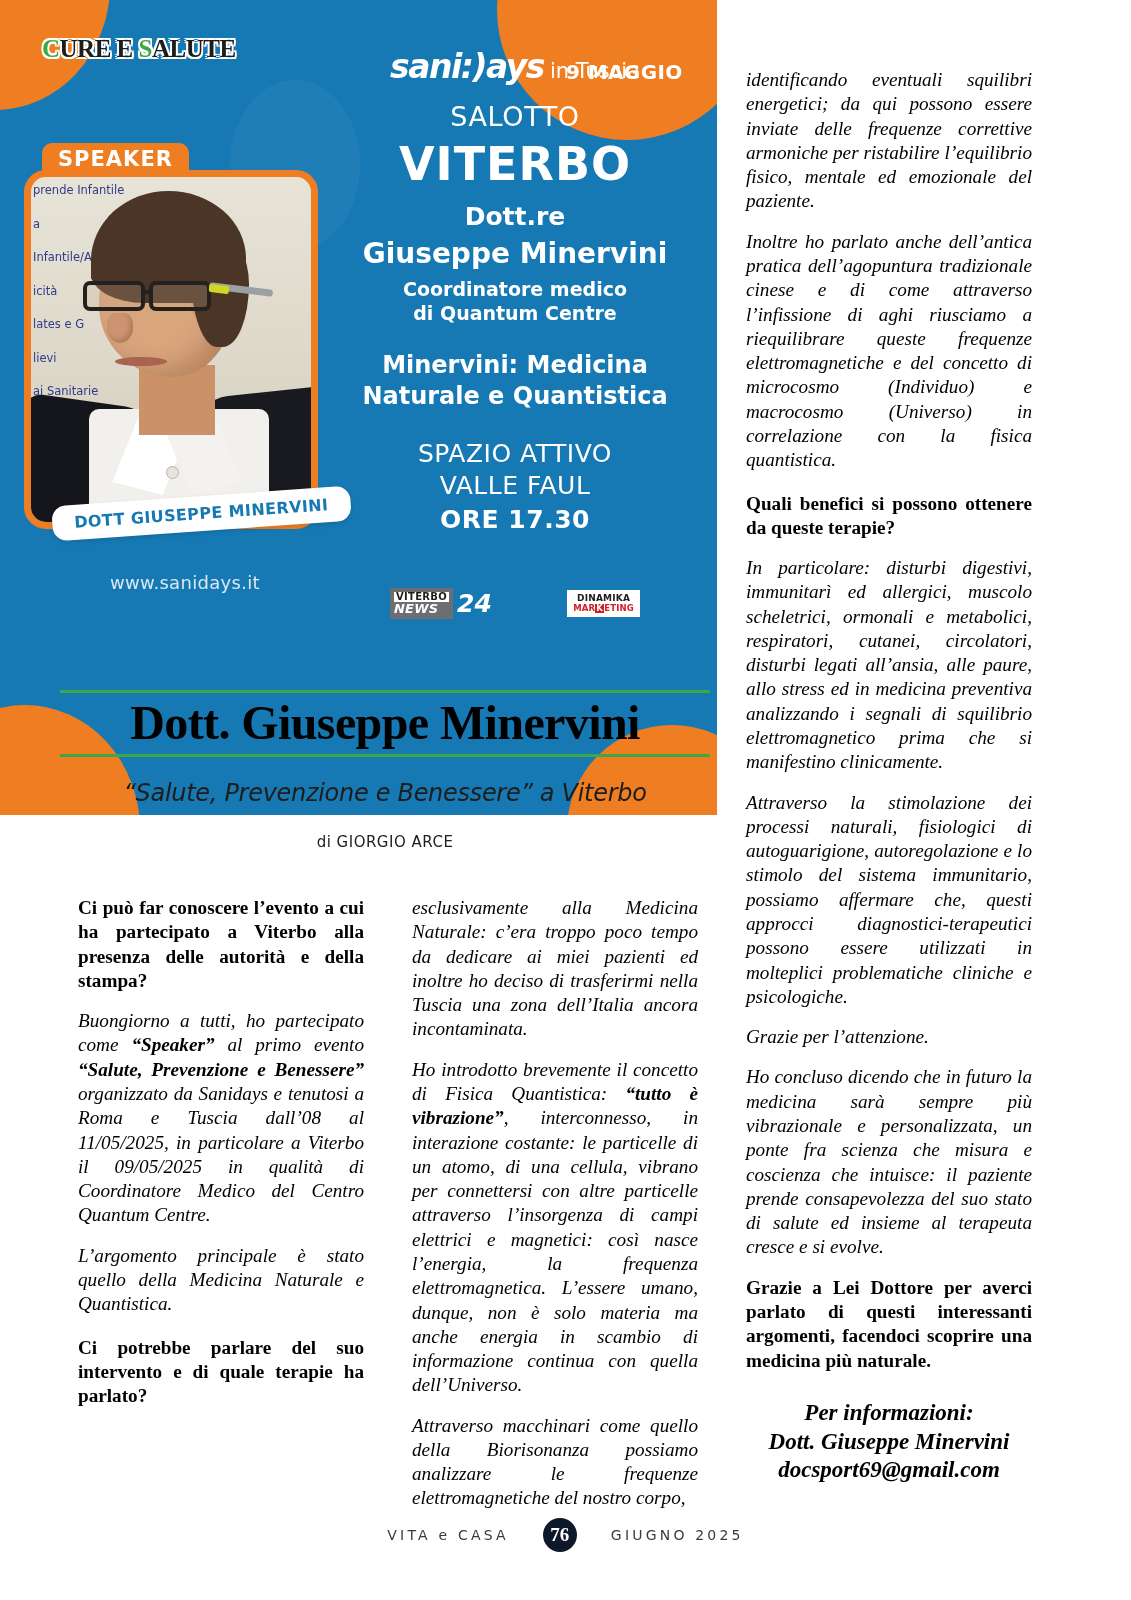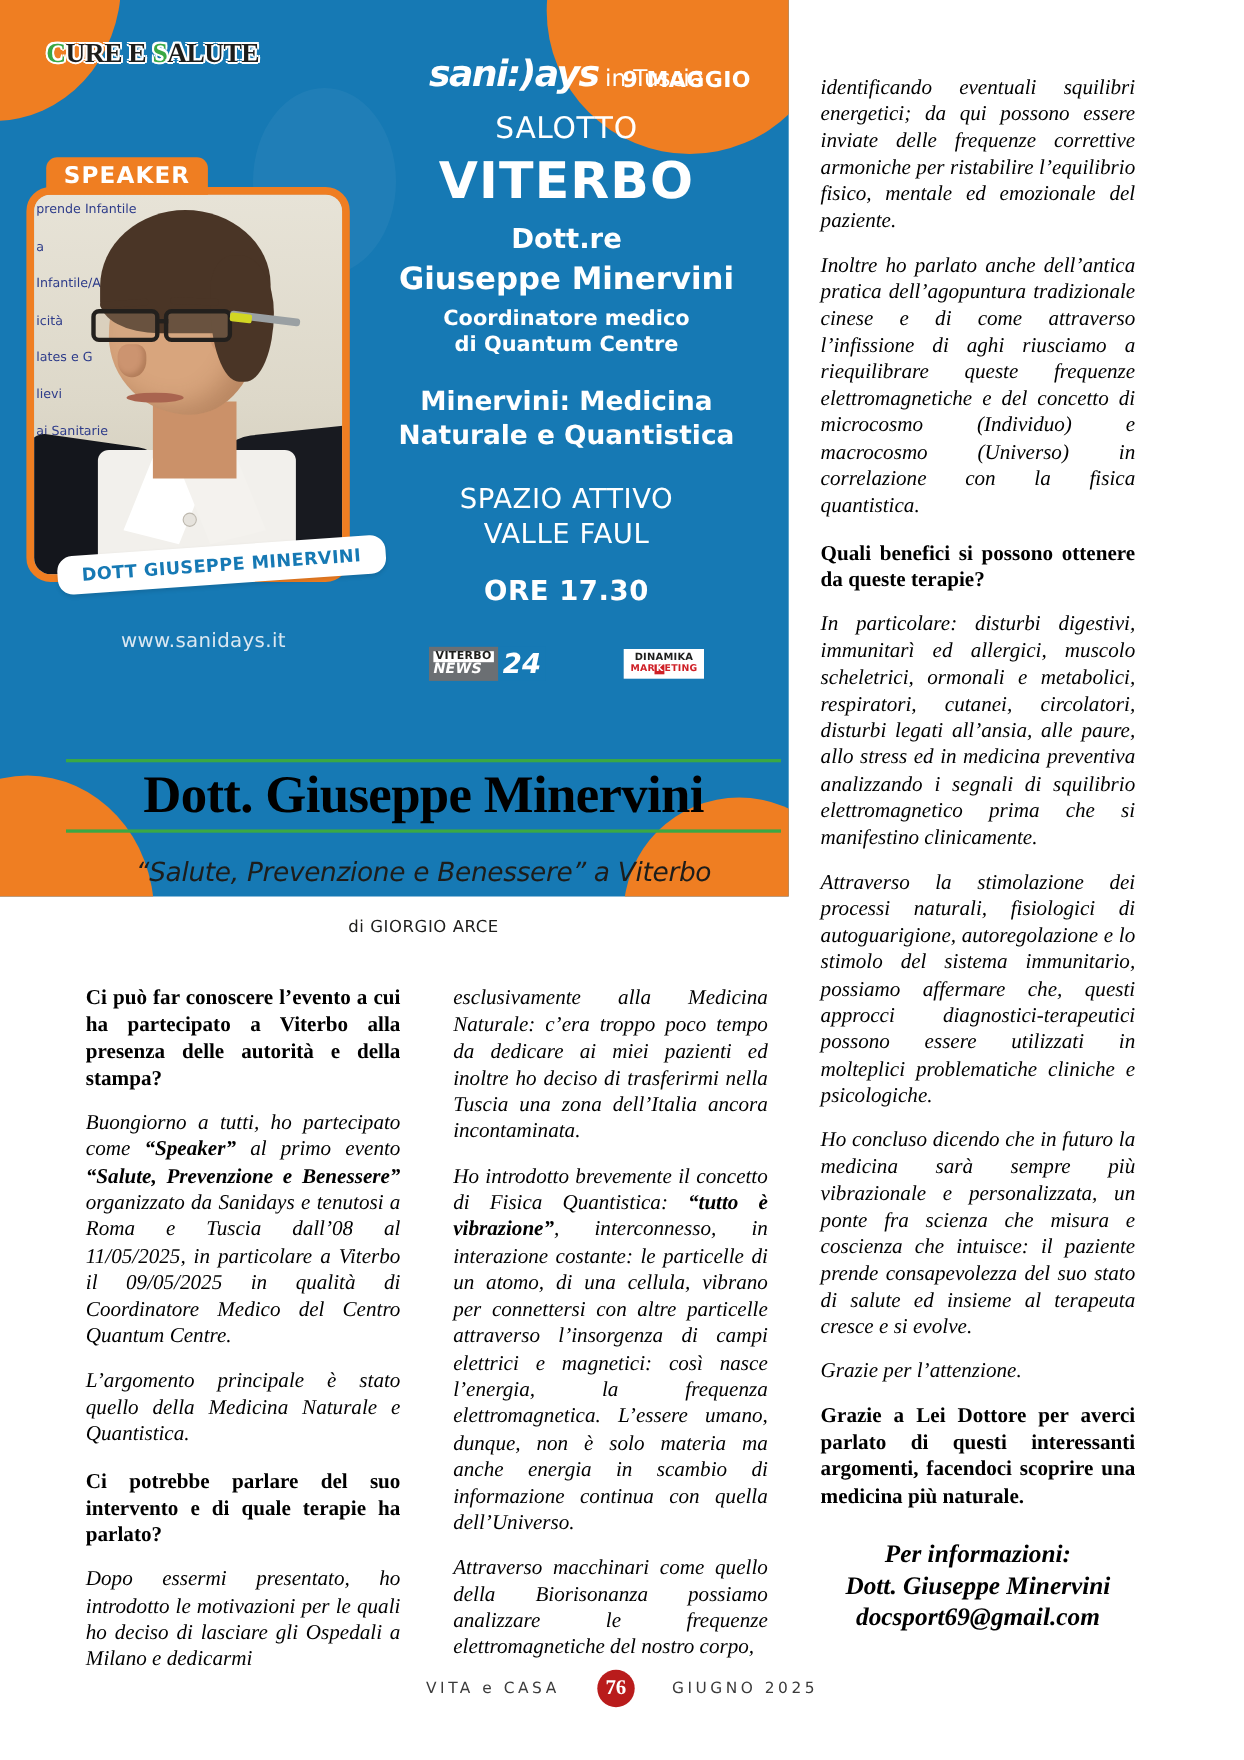--- a/index.html
+++ b/index.html
@@ -413,21 +413,21 @@
     font-size: 25px;
     font-weight: normal;
     letter-spacing: 0.5px;
     margin-top: 26px;
     line-height: 1.28;
   }
   .time {
     font-size: 25px;
     font-weight: bold;
     letter-spacing: 0.5px;
-    margin-top: 20px;
+    margin-top: 3px;
   }
 
   .logo-row {
     position: absolute;
     left: 340px;
     top: 588px;
     width: 350px;
     display: flex;
     align-items: center;
     justify-content: space-between;
@@ -585,21 +585,21 @@
     gap: 34px;
     font-family: "DejaVu Sans", sans-serif;
     font-size: 14px;
     letter-spacing: 3.2px;
     color: #3b3b3b;
   }
   .page-badge {
     width: 34px;
     height: 34px;
     border-radius: 50%;
-    background: #b91c1c;
+    background: #0f172a;
     color: #ffffff;
     font-family: "Liberation Serif", serif;
     font-weight: bold;
     font-size: 19px;
     letter-spacing: 0;
     display: flex;
     align-items: center;
     justify-content: center;
   }
 </style>
@@ -705,37 +705,36 @@
     <div class="rule"></div>
     <div class="subhead">“Salute, Prevenzione e Benessere” a Viterbo</div>
     <div class="byline">di GIORGIO ARCE</div>
   </div>
 
   <div class="col col-left">
     <p class="q">Ci può far conoscere l’evento a cui ha partecipato a Viterbo alla presenza delle autorità e della stampa?</p>
     <p><span>Buongiorno a tutti, ho partecipato come </span><b>“Speaker”</b><span> al primo evento </span><b>“Salute, Prevenzione e Benessere”</b><span> organizzato da Sanidays e tenutosi a Roma e Tuscia dall’08 al 11/05/2025, in particolare a Viterbo il 09/05/2025 in qualità di Coordinatore Medico del Centro Quantum Centre.</span></p>
     <p>L’argomento principale è stato quello della Medicina Naturale e Quantistica.</p>
     <p class="q spaced">Ci potrebbe parlare del suo intervento e di quale terapie ha parlato?</p>
-    <p>Dopo essermi presentato, ho introdotto le motivazioni per le quali ho deciso di lasciare gli Ospedali a Milano e dedicarmi</p>
   </div>
 
   <div class="col col-mid">
     <p>esclusivamente alla Medicina Naturale: c’era troppo poco tempo da dedicare ai miei pazienti ed inoltre ho deciso di trasferirmi nella Tuscia una zona dell’Italia ancora incontaminata.</p>
     <p><span>Ho introdotto brevemente il concetto di Fisica Quantistica: </span><b>“tutto è vibrazione”</b><span>, interconnesso, in interazione costante: le particelle di un atomo, di una cellula, vibrano per connettersi con altre particelle attraverso l’insorgenza di campi elettrici e magnetici: così nasce l’energia, la frequenza elettromagnetica. L’essere umano, dunque, non è solo materia ma anche energia in scambio di informazione continua con quella dell’Universo.</span></p>
     <p>Attraverso macchinari come quello della Biorisonanza possiamo analizzare le frequenze elettromagnetiche del nostro corpo,</p>
   </div>
 
   <div class="col col-right">
     <p>identificando eventuali squilibri energetici; da qui possono essere inviate delle frequenze correttive armoniche per ristabilire l’equilibrio fisico, mentale ed emozionale del paziente.</p>
     <p>Inoltre ho parlato anche dell’antica pratica dell’agopuntura tradizionale cinese e di come attraverso l’infissione di aghi riusciamo a riequilibrare queste frequenze elettromagnetiche e del concetto di microcosmo (Individuo) e macrocosmo (Universo) in correlazione con la fisica quantistica.</p>
     <p class="q spaced">Quali benefici si possono ottenere da queste terapie?</p>
     <p>In particolare: disturbi digestivi, immunitarì ed allergici, muscolo scheletrici, ormonali e metabolici, respiratori, cutanei, circolatori, disturbi legati all’ansia, alle paure, allo stress ed in medicina preventiva analizzando i segnali di squilibrio elettromagnetico prima che si manifestino clinicamente.</p>
     <p>Attraverso la stimolazione dei processi naturali, fisiologici di autoguarigione, autoregolazione e lo stimolo del sistema immunitario, possiamo affermare che, questi approcci diagnostici-terapeutici possono essere utilizzati in molteplici problematiche cliniche e psicologiche.</p>
+    <p>Grazie per l’attenzione.</p>
     <p>Ho concluso dicendo che in futuro la medicina sarà sempre più vibrazionale e personalizzata, un ponte fra scienza che misura e coscienza che intuisce: il paziente prende consapevolezza del suo stato di salute ed insieme al terapeuta cresce e si evolve.</p>
-    <p>Grazie per l’attenzione.</p>
     <p class="closing">Grazie a Lei Dottore per averci parlato di questi interessanti argomenti, facendoci scoprire una medicina più naturale.</p>
     <div class="contact">
       <div>Per informazioni:</div>
       <div>Dott. Giuseppe Minervini</div>
       <div>docsport69@gmail.com</div>
     </div>
   </div>
 </div>
 
 <div class="footer">

